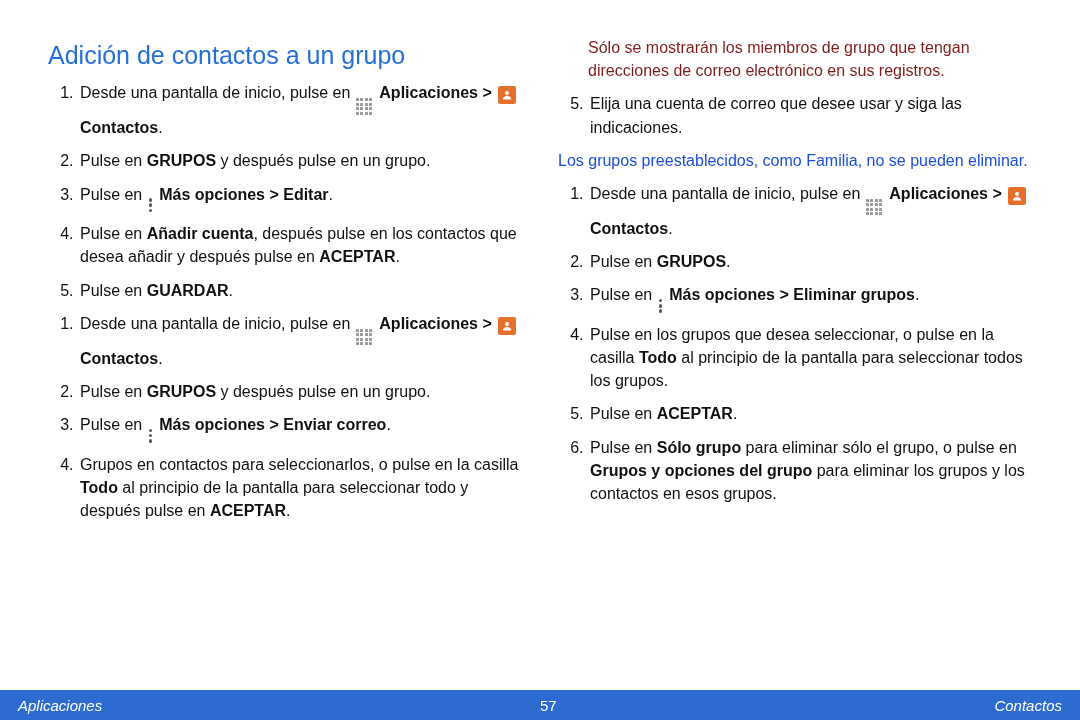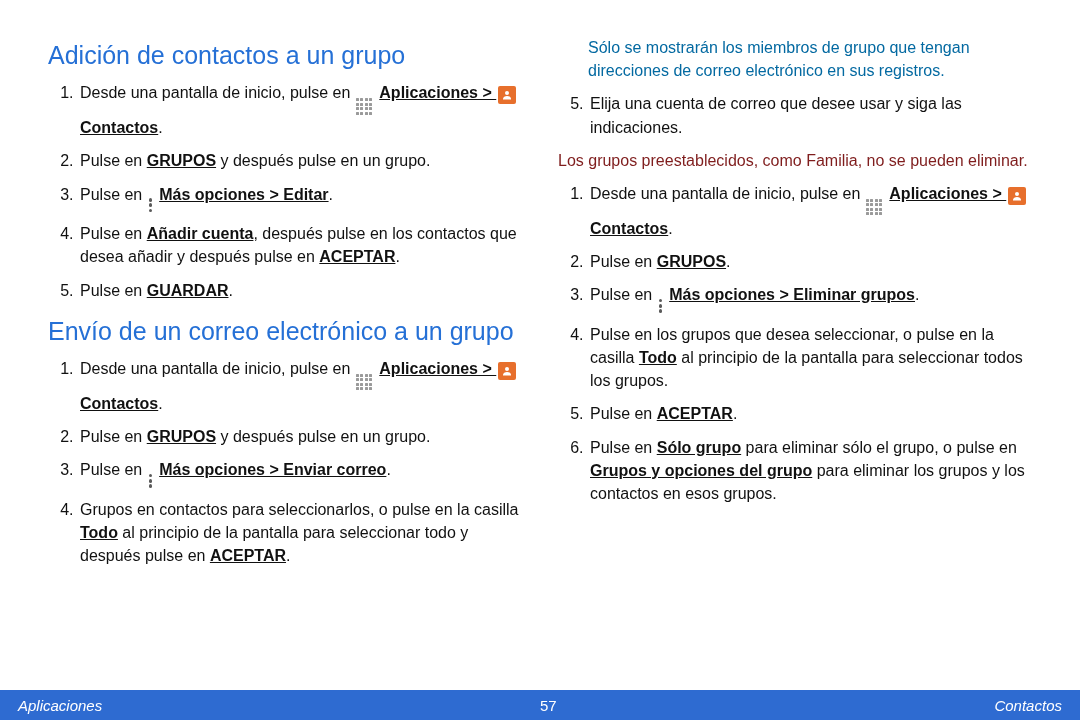--- a/index.html
+++ b/index.html
@@ -26,31 +26,31 @@
     font-weight: 400;
     font-size: 25px;
     line-height: 1.25;
     margin-bottom: 10px;
     margin-top: 4px;
   }
   .lead {
     font-size: 16px;
     line-height: 1.45;
     margin-bottom: 10px;
-    color: #7f1d1d;
+    color: #1d4ed8;
   }
   ol.steps {
     list-style: decimal;
     margin-left: 30px;
     font-size: 16px;
     line-height: 1.45;
     color: #111;
   }
   ol.steps > li { margin-bottom: 10px; padding-left: 2px; }
-  b { font-weight: 700; text-decoration: underline; }
+  b { font-weight: 700; }
   
   .apps-icon {
     width: 18px; height: 18px;
     display: inline-grid;
     grid-template-columns: repeat(4, 3px);
     grid-template-rows: repeat(4, 3px);
     gap: 1.5px;
     vertical-align: -3px;
     margin: 0 1px;
   }
@@ -147,21 +147,20 @@
           <b>Más opciones &gt; Editar</b><span>.</span>
         </li>
         <li>
           <span>Pulse en </span><b>Añadir cuenta</b><span>, después pulse en los contactos que desea añadir y después pulse en </span><b>ACEPTAR</b><span>.</span>
         </li>
         <li>
           <span>Pulse en </span><b>GUARDAR</b><span>.</span>
         </li>
       </ol>
 
-      <h2 class="section" style="margin-top:14px">Envío de un correo electrónico a un grupo</h2>
       <ol class="steps">
         <li>
           <span>Desde una pantalla de inicio, pulse en </span>
           <span class="apps-icon">
               <span></span>
               <span></span>
               <span></span>
               <span></span>
               <span></span>
               <span></span>
@@ -198,21 +197,21 @@
           <b>Más opciones &gt; Enviar correo</b><span>.</span>
         </li>
         <li>
           <span>Grupos en contactos para seleccionarlos, o pulse en la casilla </span><b>Todo</b><span> al principio de la pantalla para seleccionar todo y después pulse en </span><b>ACEPTAR</b><span>.</span>
         </li>
       </ol>
     </div>
 
     <div class="col">
 
-      <div style="margin-left:30px; font-size:16px; line-height:1.45; color:#0369a1;">
+      <div style="margin-left:30px; font-size:16px; line-height:1.45; color:#7f1d1d;">
         <p style="margin-bottom:10px;">Sólo se mostrarán los miembros de grupo que tengan direcciones de correo electrónico en sus registros.</p>
       </div>
       <ol class="steps" start="5">
         <li>Elija una cuenta de correo que desee usar y siga las indicaciones.</li>
       </ol>
 
       <p class="lead">Los grupos preestablecidos, como Familia, no se pueden eliminar.</p>
       <ol class="steps">
         <li>
           <span>Desde una pantalla de inicio, pulse en </span>

